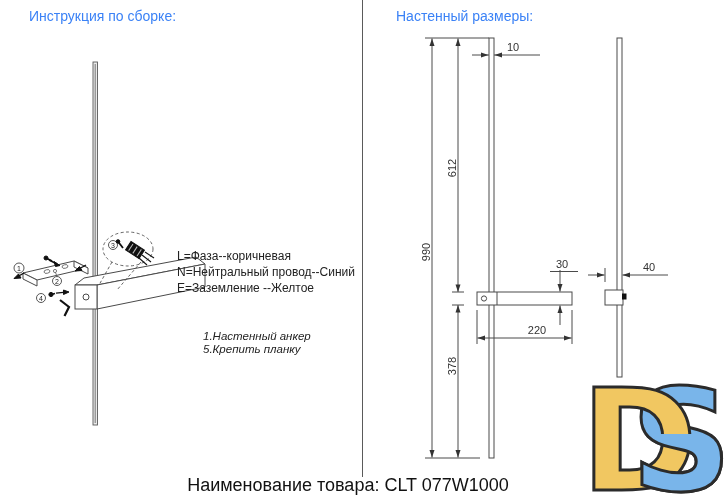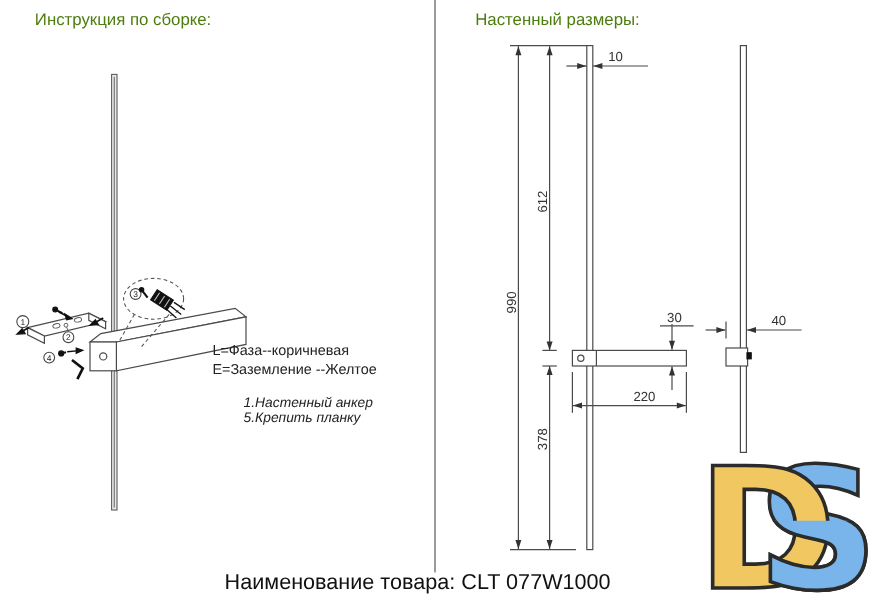--- a/index.html
+++ b/index.html
@@ -1,22 +1,22 @@
 <!DOCTYPE html>
 <html><head>
 <meta charset="utf-8">
 <style>
   html,body{margin:0;padding:0;background:#fff;}
   body{width:726px;height:500px;position:relative;overflow:hidden;
        font-family:"Liberation Sans", sans-serif;color:#1a1a1a;}
-  .panel-title{position:absolute;font-size:14px;color:#4d7c0f;white-space:nowrap;}
+  .panel-title{position:absolute;font-size:14px;color:#3b82f6;white-space:nowrap;}
   #title-left{left:29px;top:8px;}
   #title-right{left:396px;top:8px;}
   #divider{position:absolute;left:362px;top:0;width:1px;height:477px;background:#5a5a5a;}
-  #wiring{position:absolute;left:177px;top:248px;font-size:12px;line-height:16px;color:#222;white-space:nowrap;margin-top:36px;}
+  #wiring{position:absolute;left:177px;top:248px;font-size:12px;line-height:16px;color:#222;white-space:nowrap;}
   #parts{position:absolute;left:203px;top:330px;font-size:11.5px;line-height:13.2px;color:#222;white-space:nowrap;font-style:italic;}
   #footer{position:absolute;left:0;top:475px;width:696px;text-align:center;font-size:18px;color:#111;white-space:nowrap;}
   #footer .code{margin-left:5px;}
   svg{position:absolute;overflow:visible;}
   #left-drawing{left:0;top:0;width:363px;height:470px;}
   #right-drawing{left:363px;top:0;width:363px;height:500px;}
   #logo{left:583px;top:380px;width:143px;height:120px;}
   .ln{stroke:#4a4a4a;stroke-width:1;fill:none;}
   .thin{stroke:#5a5a5a;stroke-width:0.8;fill:none;}
   .wfill{fill:#ffffff;stroke:#4a4a4a;stroke-width:1;}
@@ -106,20 +106,21 @@
       <line x1="140" y1="246" x2="140" y2="254" stroke="#bbb" stroke-width="1"></line>
     </g>
     <line x1="142" y1="255" x2="151" y2="262" stroke="#111" stroke-width="1.1"></line>
     <line x1="145" y1="252" x2="154" y2="258" stroke="#111" stroke-width="1.1"></line>
     <line x1="139" y1="258" x2="147" y2="265" stroke="#111" stroke-width="1.1"></line>
   </g>
 </svg>
 
 <div id="wiring">
   <div>L=Фаза--коричневая</div>
+  <div>N=Нейтральный провод--Синий</div>
   <div>E=Заземление --Желтое</div>
 </div>
 
 <div id="parts">
   <div>1.Настенный анкер</div>
   <div>5.Крепить планку</div>
 </div>
 
 <svg id="right-drawing" viewBox="0 0 363 500">
 

